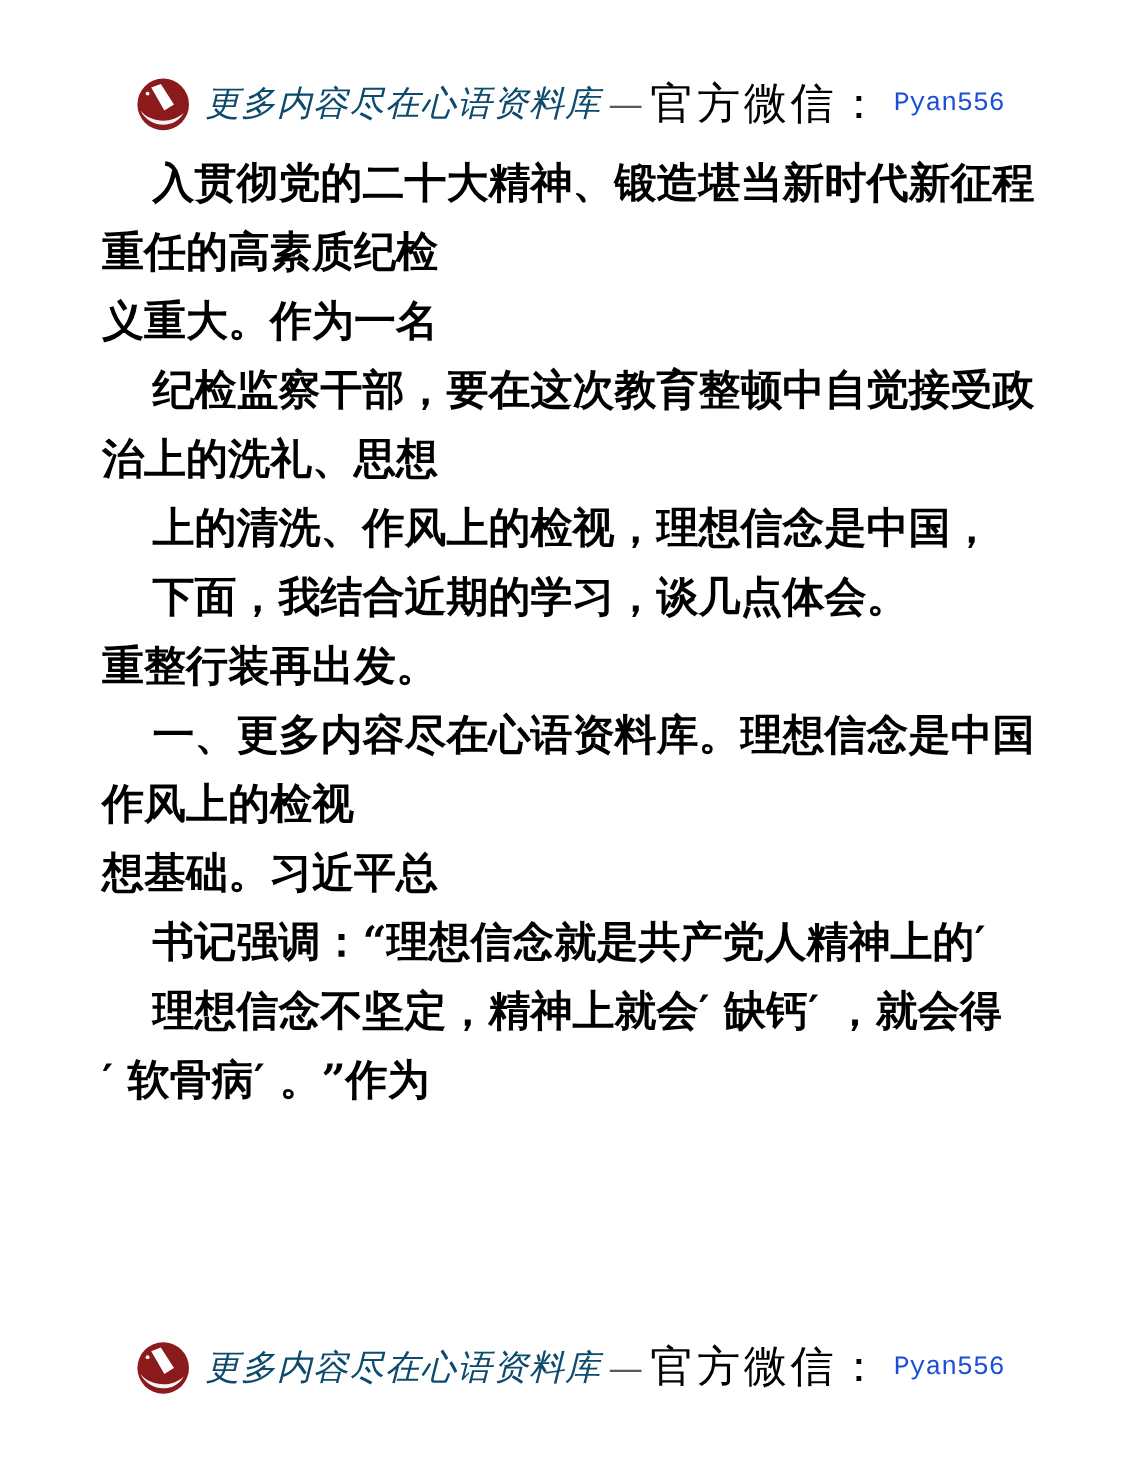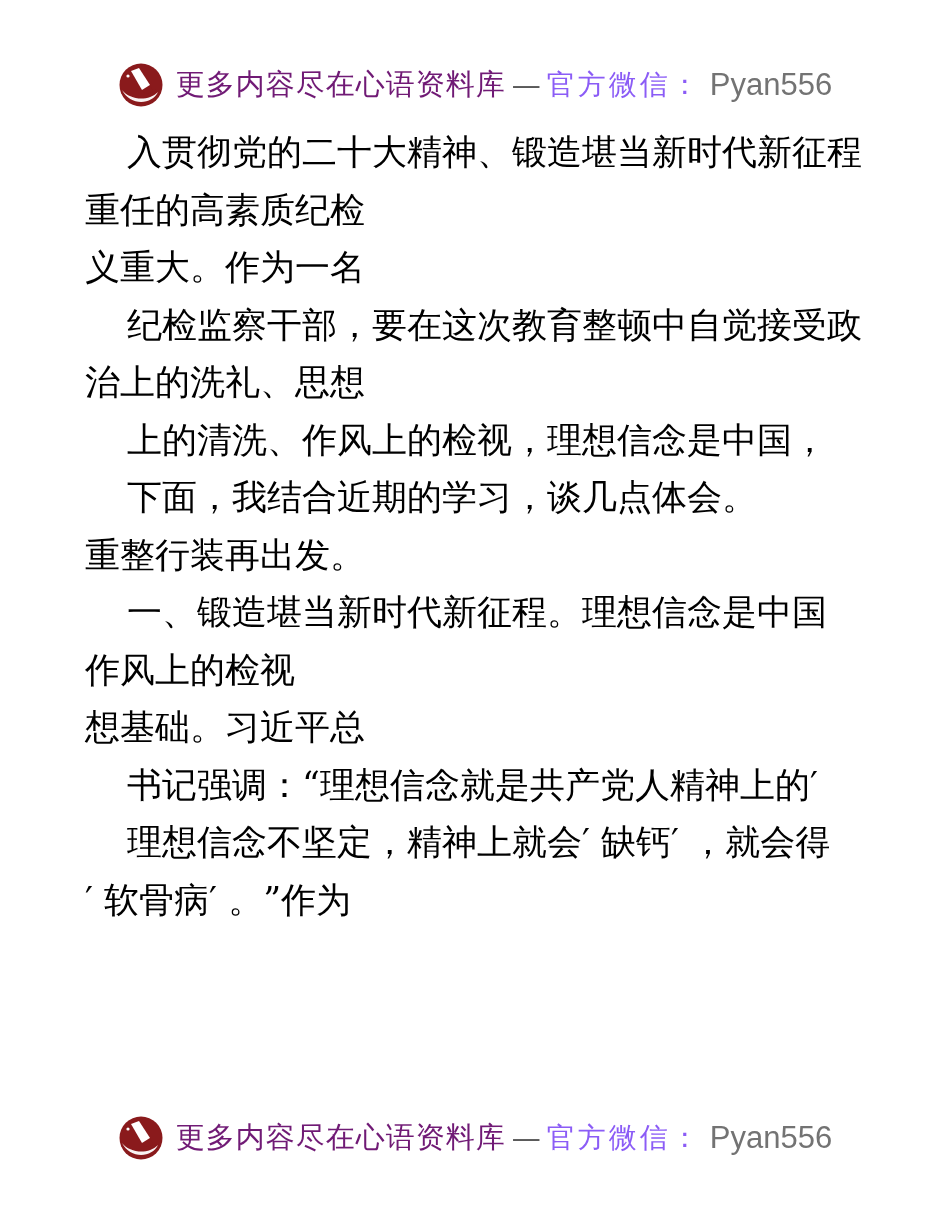--- a/index.html
+++ b/index.html
@@ -18,42 +18,44 @@
     display: flex;
     justify-content: center;
     align-items: center;
     gap: 6px;
     white-space: nowrap;
   }
   .wm-header { top: 62px; }
   .wm-footer { top: 1115px; }
   .wm-logo { width: 46px; height: 46px; flex: 0 0 auto; }
   .wm-brand {
-    color: #701a75;
+    color: #0c4a6e;
     font-size: 29px;
     letter-spacing: 1px;
     margin-left: 6px;
+    font-style: italic;
   }
   .wm-dash  { color: #5a5a5a; font-size: 29px; }
-  .wm-label { color: #8b5cf6; font-size: 28px; letter-spacing: 3px; }
+  .wm-label { color: #000000; font-size: 36px; letter-spacing: 3px; }
   .wm-id {
-    color: #737373;
-    font-family: Liberation Sans, sans-serif;
-    font-size: 31px;
+    color: #1d4ed8;
+    font-family: Liberation Mono, monospace;
+    font-size: 22px;
     margin-left: 2px;
   }
   .content {
     position: absolute;
     top: 124px;
     left: 85px;
     right: 80px;
     font-size: 35px;
     line-height: 57.5px;
     color: #000000;
     letter-spacing: 0px;
+    font-weight: bold;
   }
   .line { white-space: pre; }
   .line.indent { padding-left: 42px; }
 </style>
 </head>
 <body>
 
 <div class="page">
 
   <div class="watermark wm-header">
@@ -73,21 +75,21 @@
 
   <div class="content">
     <div class="line indent">入贯彻党的二十大精神、锻造堪当新时代新征程</div>
     <div class="line">重任的高素质纪检</div>
     <div class="line">义重大。作为一名</div>
     <div class="line indent">纪检监察干部，要在这次教育整顿中自觉接受政</div>
     <div class="line">治上的洗礼、思想</div>
     <div class="line indent">上的清洗、作风上的检视，理想信念是中国，</div>
     <div class="line indent">下面，我结合近期的学习，谈几点体会。</div>
     <div class="line">重整行装再出发。</div>
-    <div class="line indent">一、锻造堪当新时代新征程。理想信念是中国</div>
+    <div class="line indent">一、更多内容尽在心语资料库。理想信念是中国</div>
     <div class="line">作风上的检视</div>
     <div class="line">想基础。习近平总</div>
     <div class="line indent">书记强调：“理想信念就是共产党人精神上的′</div>
     <div class="line indent">理想信念不坚定，精神上就会′ 缺钙′ ，就会得</div>
     <div class="line">′ 软骨病′ 。”作为</div>
   </div>
 
   <div class="watermark wm-footer">
     <svg class="wm-logo" viewBox="0 0 46 46">
       <circle cx="23" cy="23" r="21.5" fill="#8a1a1c"></circle>

